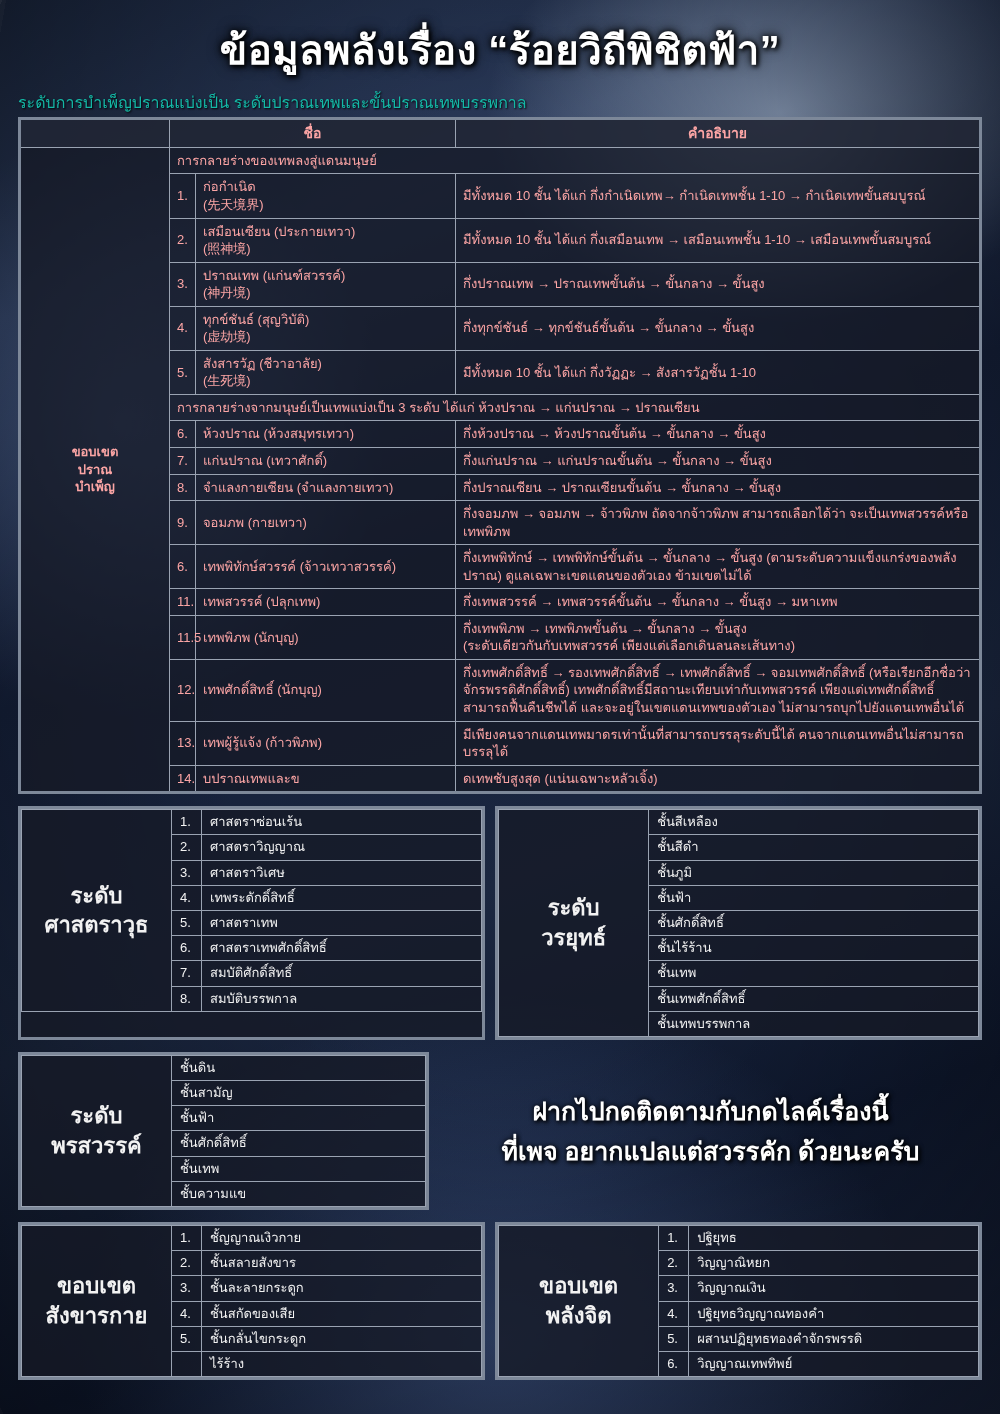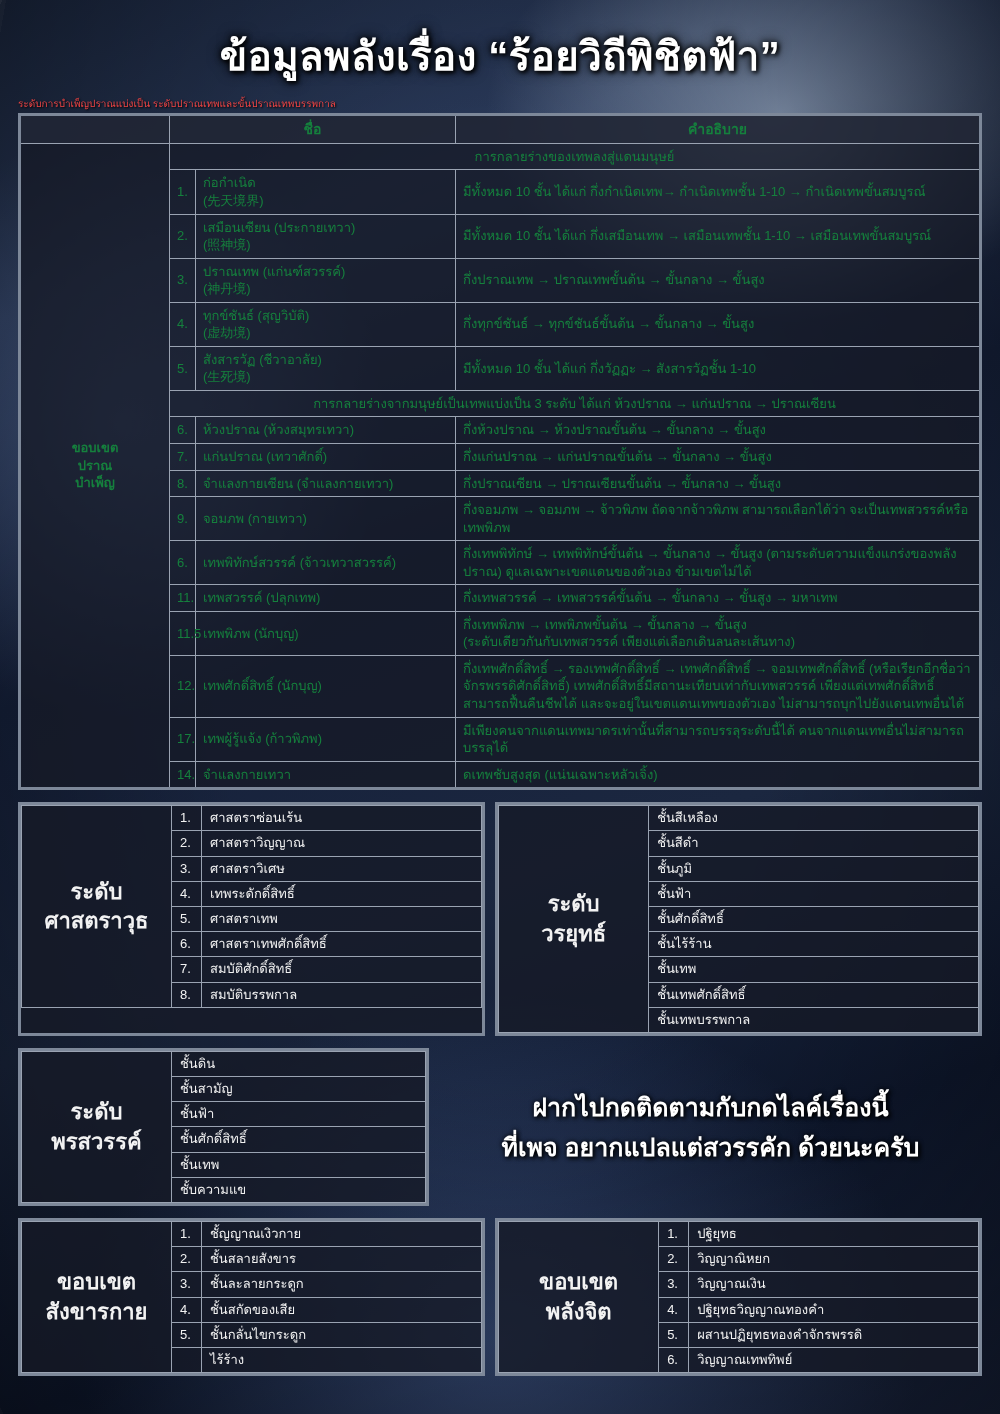--- a/index.html
+++ b/index.html
@@ -25,51 +25,51 @@
       linear-gradient(115deg,rgba(255,255,255,.10) 0 2px,transparent 2px 60px),
       linear-gradient(65deg,rgba(255,255,255,.06) 0 3px,transparent 3px 90px),
       linear-gradient(100deg,rgba(255,255,255,.05) 0 6px,transparent 6px 140px);
     opacity:.8;
   }
   .vignette{position:absolute;inset:0;background:radial-gradient(ellipse at 50% 45%,rgba(0,0,0,0) 40%,rgba(0,0,0,.45) 100%);}
 
   .page{position:absolute;inset:0;}
 
   h1.title{
-    margin:0;padding:24px 0 4px;
+    margin:0;padding:18px 0 4px;
     text-align:center;
     font-size:40px;
     font-weight:bold;
     color:#ffffff;
     text-shadow:0 0 6px #000,2px 2px 4px #000,0 0 14px rgba(0,0,0,.9);
     letter-spacing:.5px;
   }
   .subtitle{
-    color:#ef4444;font-size:10px;margin:4px 16px 2px 18px;
+    color:#14b8a6;font-size:16px;margin:4px 16px 2px 18px;
     text-shadow:1px 1px 2px #000;
   }
 
   table{border-collapse:collapse;}
   .tbl{
     width:964px;margin:0 auto;
     border:3px solid #7d8899;
     background:rgba(22,26,38,.78);
     table-layout:fixed;
   }
   .tbl td,.tbl th{
     border:1px solid #9aa3b2;
-    color:#15803d;
+    color:#fca5a5;
     font-size:13px;
     padding:4px 7px;
     vertical-align:middle;
     line-height:1.35;
   }
   .tbl th{font-size:14px;text-align:center;font-weight:bold;background:rgba(40,46,62,.55);}
   .num{width:26px;text-align:left;padding-right:0;}
-  .colspan-head{text-align:center;font-size:13px;}
+  .colspan-head{text-align:left;font-size:13px;}
   .leftlabel{
     text-align:center;font-size:24px;font-weight:bold;line-height:1.35;
     width:150px;
   }
 
   
   .row{display:flex;gap:10px;width:964px;margin:12px auto 0;}
   .block{
     border:3px solid #7d8899;
     background:rgba(22,26,38,.78);
@@ -195,28 +195,28 @@
 (ระดับเดียวกันกับเทพสวรรค์ เพียงแต่เลือกเดินลนละเส้นทาง)</td>
         </tr>
 
     <tr>
           <td class="num">12.</td>
       <td>เทพศักดิ์สิทธิ์ (นักบุญ)</td>
       <td>กึ่งเทพศักดิ์สิทธิ์ → รองเทพศักดิ์สิทธิ์ → เทพศักดิ์สิทธิ์ → จอมเทพศักดิ์สิทธิ์ (หรือเรียกอีกชื่อว่า จักรพรรดิศักดิ์สิทธิ์) เทพศักดิ์สิทธิ์มีสถานะเทียบเท่ากับเทพสวรรค์ เพียงแต่เทพศักดิ์สิทธิ์สามารถฟื้นคืนชีพได้ และจะอยู่ในเขตแดนเทพของตัวเอง ไม่สามารถบุกไปยังแดนเทพอื่นได้</td>
         </tr>
 
     <tr>
-          <td class="num">17.</td>
+          <td class="num">13.</td>
       <td>เทพผู้รู้แจ้ง (ก้าวพิภพ)</td>
       <td>มีเพียงคนจากแดนเทพมาดรเท่านั้นที่สามารถบรรลุระดับนี้ได้ คนจากแดนเทพอื่นไม่สามารถบรรลุได้</td>
         </tr>
 
     <tr>
           <td class="num">14.</td>
-      <td>จำแลงกายเทวา</td>
+      <td>บปราณเทพและข</td>
       <td>ดเทพชับสูงสุด (แน่นเฉพาะหลัวเจิ้ง)</td>
         </tr>
   </tbody>
     </table>
 
   <div class="row">
     <div class="block" style="width:467px">
       <table>
         <colgroup>
             <col style="width:150px">

